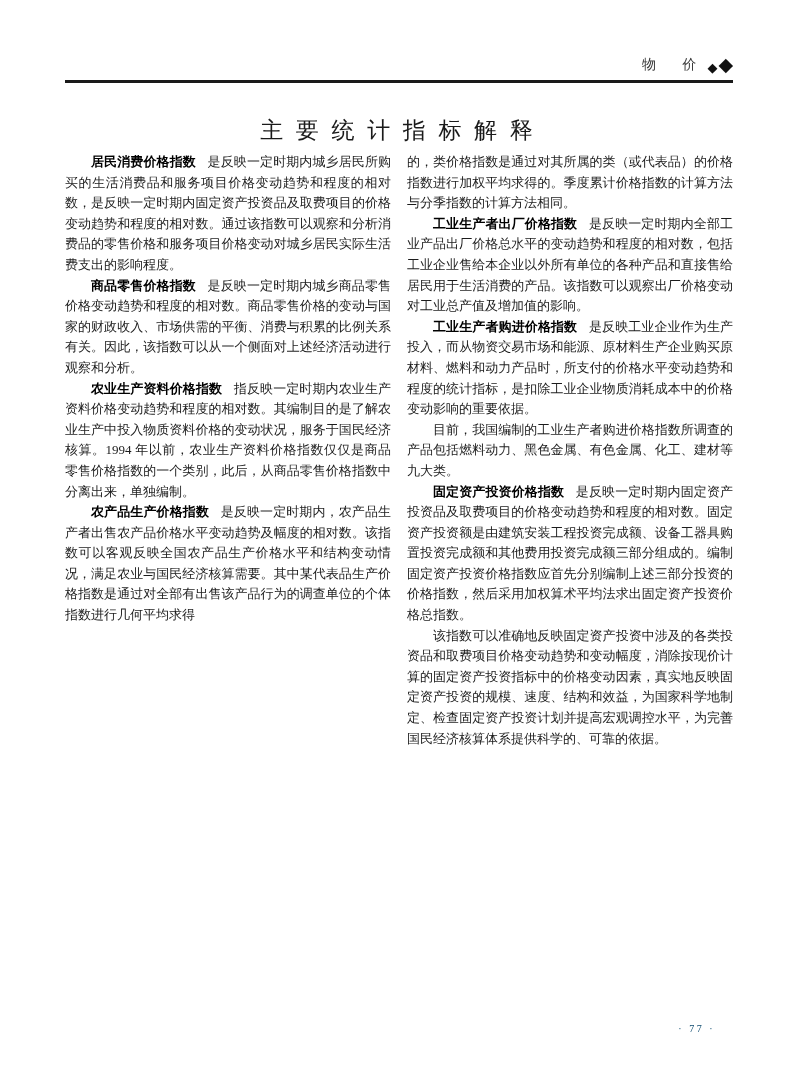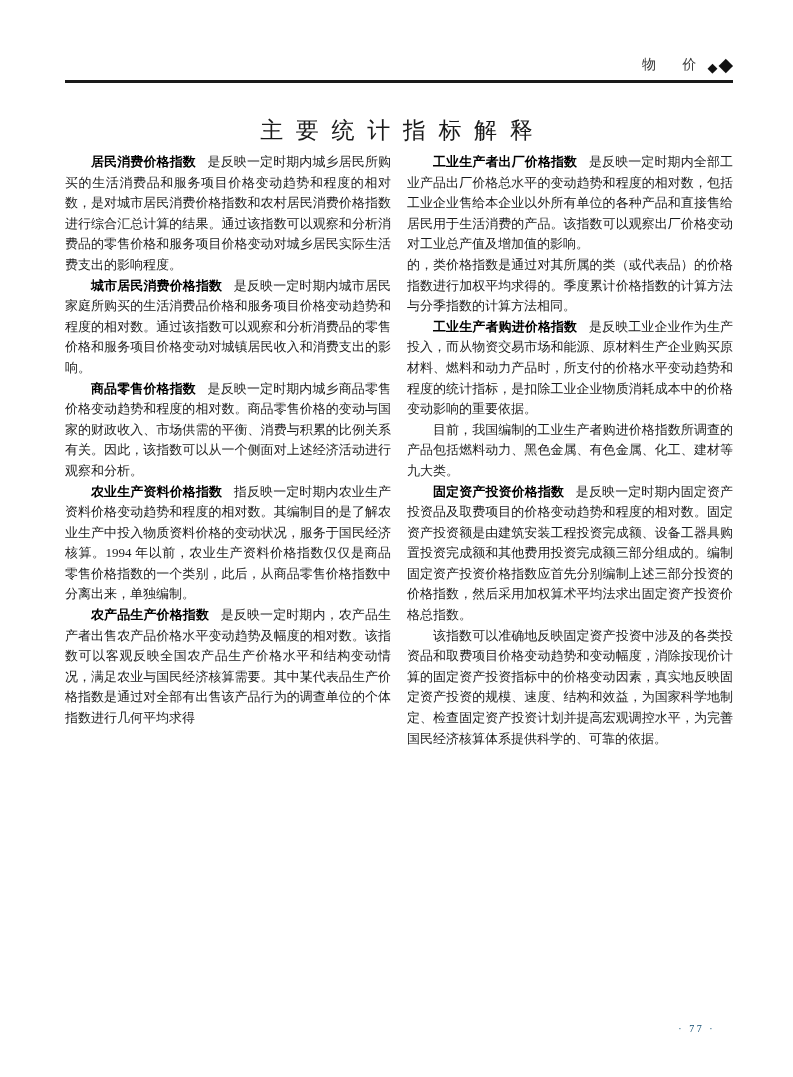--- a/index.html
+++ b/index.html
@@ -97,29 +97,28 @@
         <span class="diamond-large">◆</span>
       </span>
     </div>
     <div class="header-rule"></div>
   </div>
 
   <h1 class="doc-title">主要统计指标解释</h1>
 
   <div class="columns">
     <div class="column" id="col-left">
-        <p class="para"><span class="term">居民消费价格指数</span><span>是反映一定时期内城乡居民所购买的生活消费品和服务项目价格变动趋势和程度的相对数，是对城市居民消费价格指数和农村居民消费价格指数进行综合汇总计算的结果。通过该指数可以观察和分析消费品的零售价格和服务项目价格变动对城乡居民实际生活费支出的影响程度。</span></p>
-        <p class="para"><span class="term">城市居民消费价格指数</span><span>是反映一定时期内城市居民家庭所购买的生活消费品价格和服务项目价格变动趋势和程度的相对数。通过该指数可以观察和分析消费品的零售价格和服务项目价格变动对城镇居民收入和消费支出的影响。</span></p>
+        <p class="para"><span class="term">居民消费价格指数</span><span>是反映一定时期内城乡居民所购买的生活消费品和服务项目价格变动趋势和程度的相对数，是反映一定时期内固定资产投资品及取费项目的价格变动趋势和程度的相对数。通过该指数可以观察和分析消费品的零售价格和服务项目价格变动对城乡居民实际生活费支出的影响程度。</span></p>
         <p class="para"><span class="term">商品零售价格指数</span><span>是反映一定时期内城乡商品零售价格变动趋势和程度的相对数。商品零售价格的变动与国家的财政收入、市场供需的平衡、消费与积累的比例关系有关。因此，该指数可以从一个侧面对上述经济活动进行观察和分析。</span></p>
         <p class="para"><span class="term">农业生产资料价格指数</span><span>指反映一定时期内农业生产资料价格变动趋势和程度的相对数。其编制目的是了解农业生产中投入物质资料价格的变动状况，服务于国民经济核算。1994 年以前，农业生产资料价格指数仅仅是商品零售价格指数的一个类别，此后，从商品零售价格指数中分离出来，单独编制。</span></p>
         <p class="para"><span class="term">农产品生产价格指数</span><span>是反映一定时期内，农产品生产者出售农产品价格水平变动趋势及幅度的相对数。该指数可以客观反映全国农产品生产价格水平和结构变动情况，满足农业与国民经济核算需要。其中某代表品生产价格指数是通过对全部有出售该产品行为的调查单位的个体指数进行几何平均求得</span></p>
       </div>
     <div class="column" id="col-right">
+        <p class="para no-indent"><span>的，类价格指数是通过对其所属的类（或代表品）的价格指数进行加权平均求得的。季度累计价格指数的计算方法与分季指数的计算方法相同。</span></p>
         <p class="para"><span class="term">工业生产者出厂价格指数</span><span>是反映一定时期内全部工业产品出厂价格总水平的变动趋势和程度的相对数，包括工业企业售给本企业以外所有单位的各种产品和直接售给居民用于生活消费的产品。该指数可以观察出厂价格变动对工业总产值及增加值的影响。</span></p>
-        <p class="para no-indent"><span>的，类价格指数是通过对其所属的类（或代表品）的价格指数进行加权平均求得的。季度累计价格指数的计算方法与分季指数的计算方法相同。</span></p>
         <p class="para"><span class="term">工业生产者购进价格指数</span><span>是反映工业企业作为生产投入，而从物资交易市场和能源、原材料生产企业购买原材料、燃料和动力产品时，所支付的价格水平变动趋势和程度的统计指标，是扣除工业企业物质消耗成本中的价格变动影响的重要依据。</span></p>
         <p class="para"><span>目前，我国编制的工业生产者购进价格指数所调查的产品包括燃料动力、黑色金属、有色金属、化工、建材等九大类。</span></p>
         <p class="para"><span class="term">固定资产投资价格指数</span><span>是反映一定时期内固定资产投资品及取费项目的价格变动趋势和程度的相对数。固定资产投资额是由建筑安装工程投资完成额、设备工器具购置投资完成额和其他费用投资完成额三部分组成的。编制固定资产投资价格指数应首先分别编制上述三部分投资的价格指数，然后采用加权算术平均法求出固定资产投资价格总指数。</span></p>
         <p class="para"><span>该指数可以准确地反映固定资产投资中涉及的各类投资品和取费项目价格变动趋势和变动幅度，消除按现价计算的固定资产投资指标中的价格变动因素，真实地反映固定资产投资的规模、速度、结构和效益，为国家科学地制定、检查固定资产投资计划并提高宏观调控水平，为完善国民经济核算体系提供科学的、可靠的依据。</span></p>
       </div>
   </div>
 
   <div class="footer-pageno">· 77 ·</div>
 
 </div>

